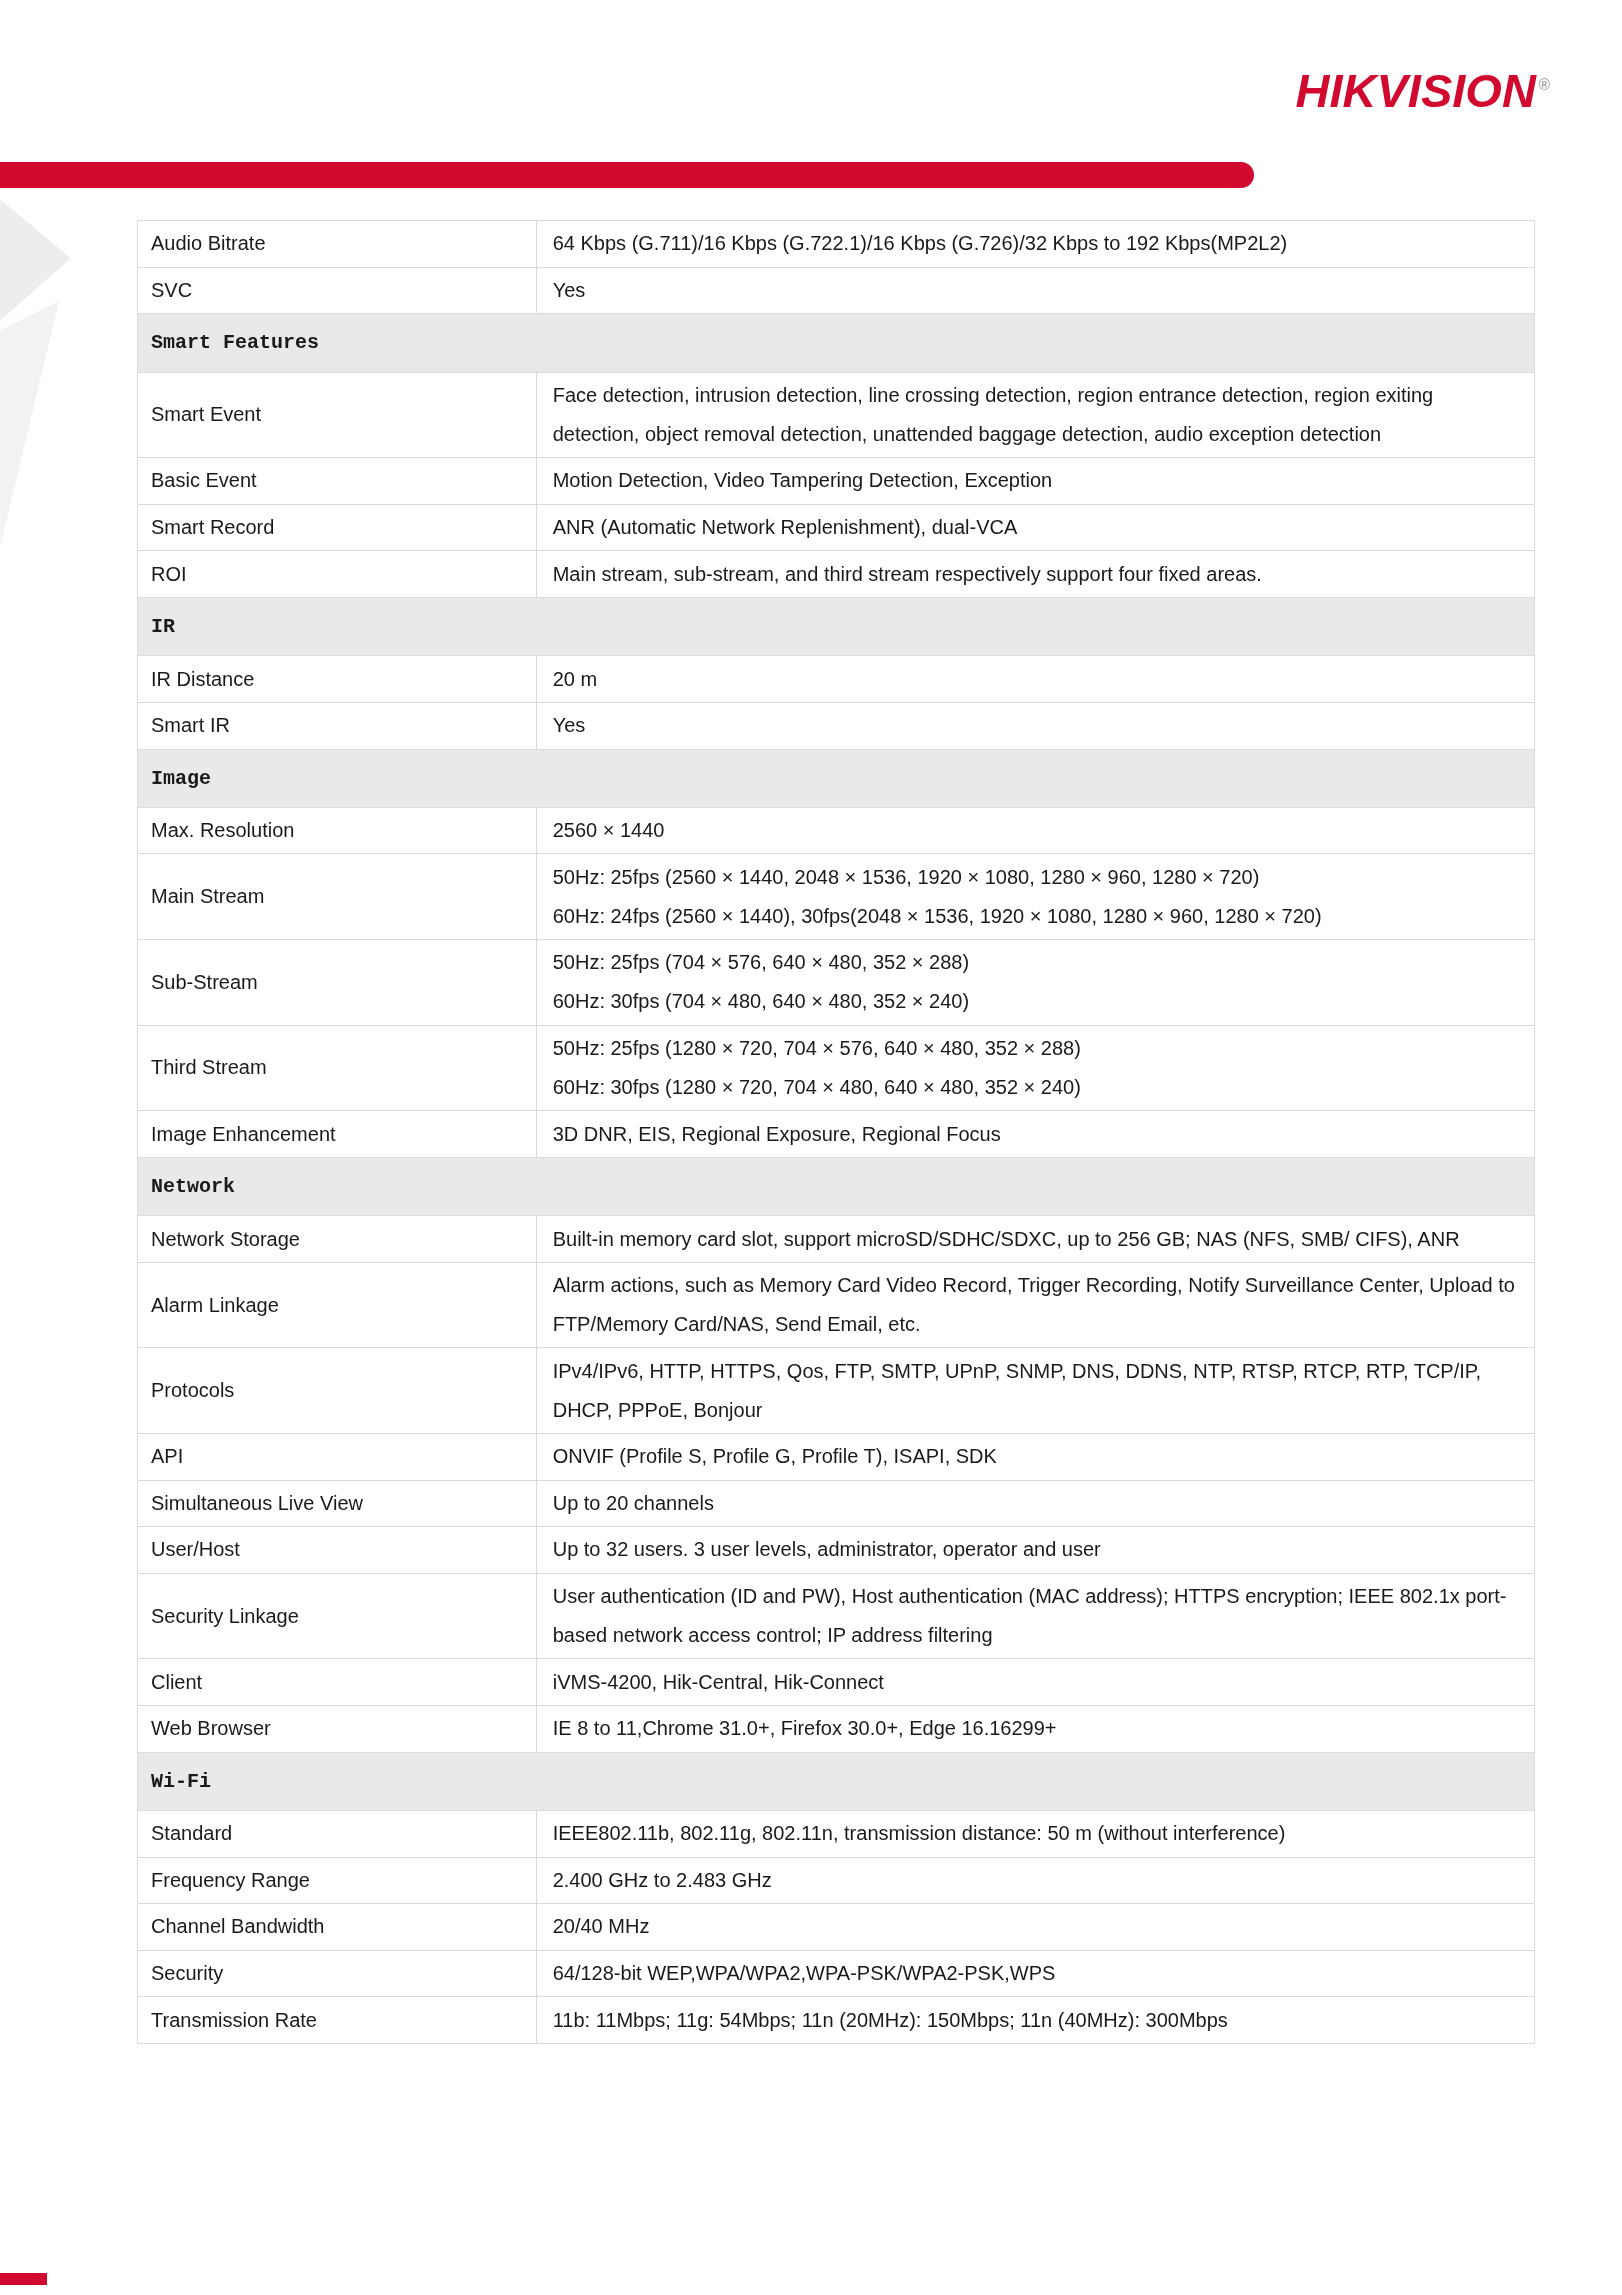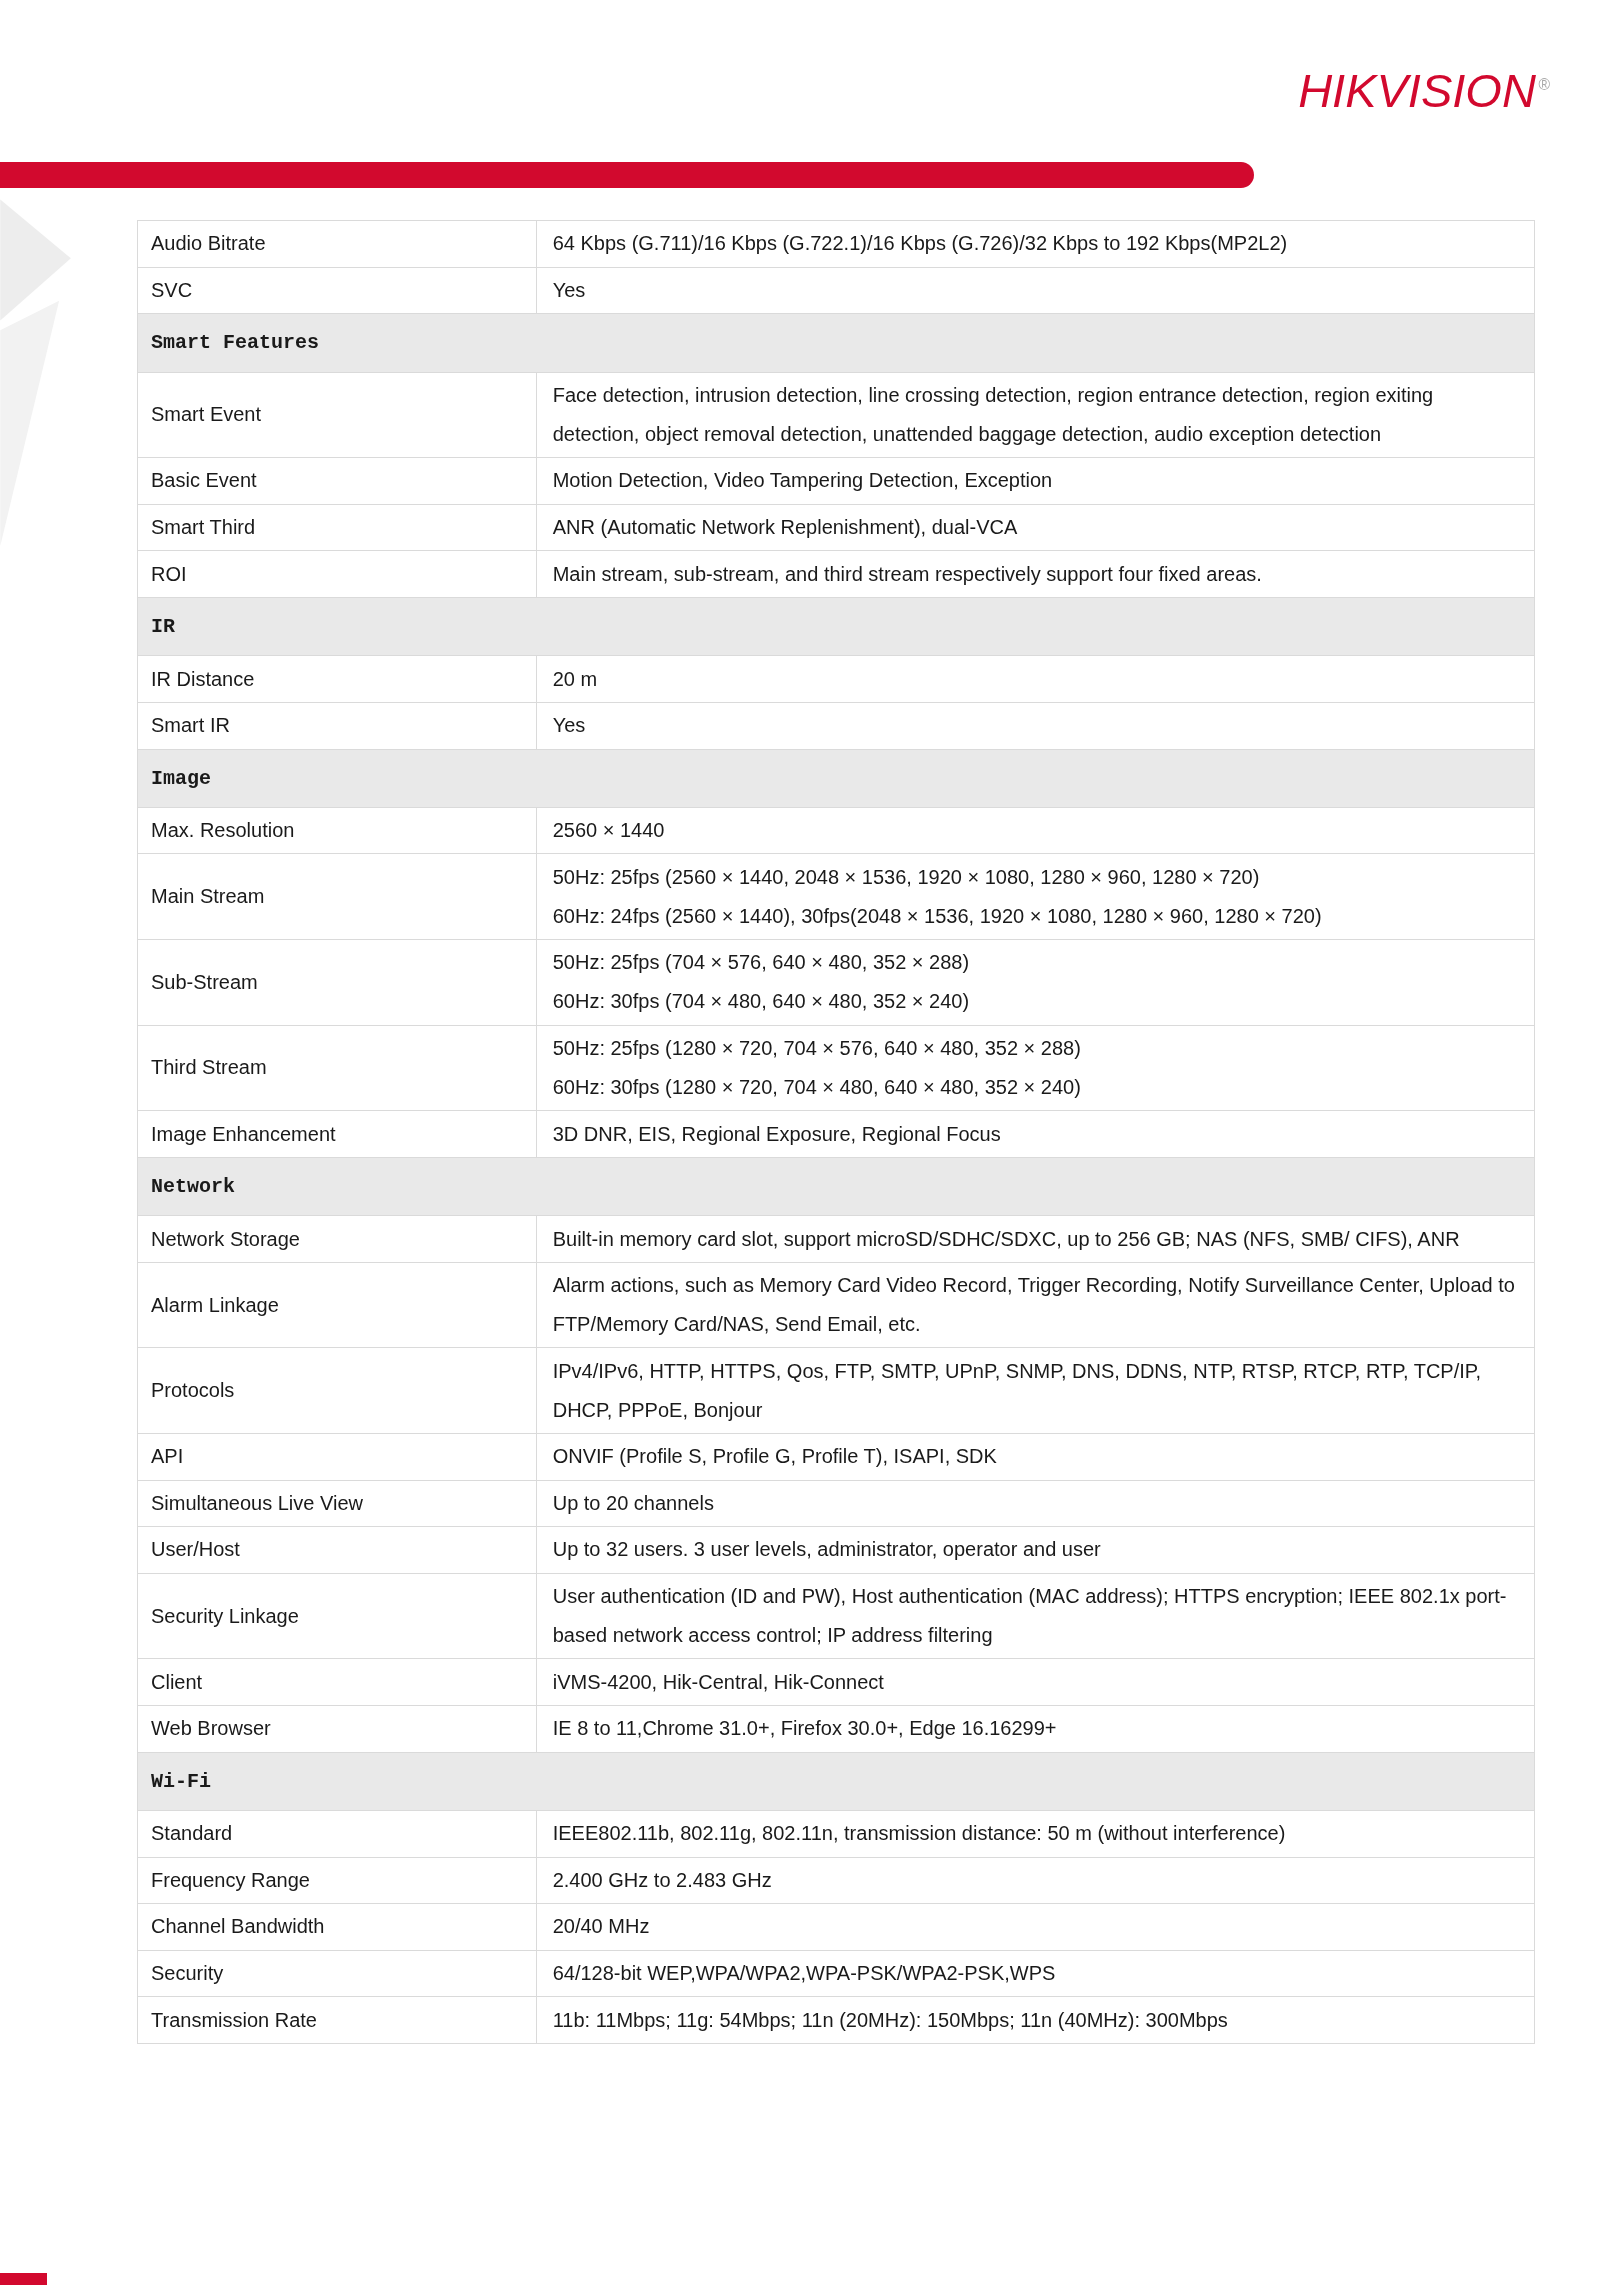--- a/index.html
+++ b/index.html
@@ -12,21 +12,21 @@
     font-family: "Liberation Sans", sans-serif;
     color: #1a1a1a;
     overflow: hidden;
   }
   
   .logo {
     position: absolute;
     top: 63px;
     right: 73px;
     font-size: 47px;
-    font-weight: normal;
+    font-weight: bold;
     font-style: italic;
     letter-spacing: 0px;
     color: var(--accent, #d2092e);
     white-space: nowrap;
   }
   .logo .reg {
     font-size: 15.7px;
     vertical-align: super;
     font-style: normal;
     color: #a9a9a9;
@@ -119,21 +119,21 @@
       </tr>
       <tr class="spec-row">
         <td class="label-cell">Smart Event</td>
         <td class="value-cell">Face detection, intrusion detection, line crossing detection, region entrance detection, region exiting detection, object removal detection, unattended baggage detection, audio exception detection</td>
       </tr>
       <tr class="spec-row">
         <td class="label-cell">Basic Event</td>
         <td class="value-cell">Motion Detection, Video Tampering Detection, Exception</td>
       </tr>
       <tr class="spec-row">
-        <td class="label-cell">Smart Third</td>
+        <td class="label-cell">Smart Record</td>
         <td class="value-cell">ANR (Automatic Network Replenishment), dual-VCA</td>
       </tr>
       <tr class="spec-row">
         <td class="label-cell">ROI</td>
         <td class="value-cell">Main stream, sub-stream, and third stream respectively support four fixed areas.</td>
       </tr>
 
       <tr class="section-row">
         <td colspan="2">IR</td>
       </tr>

